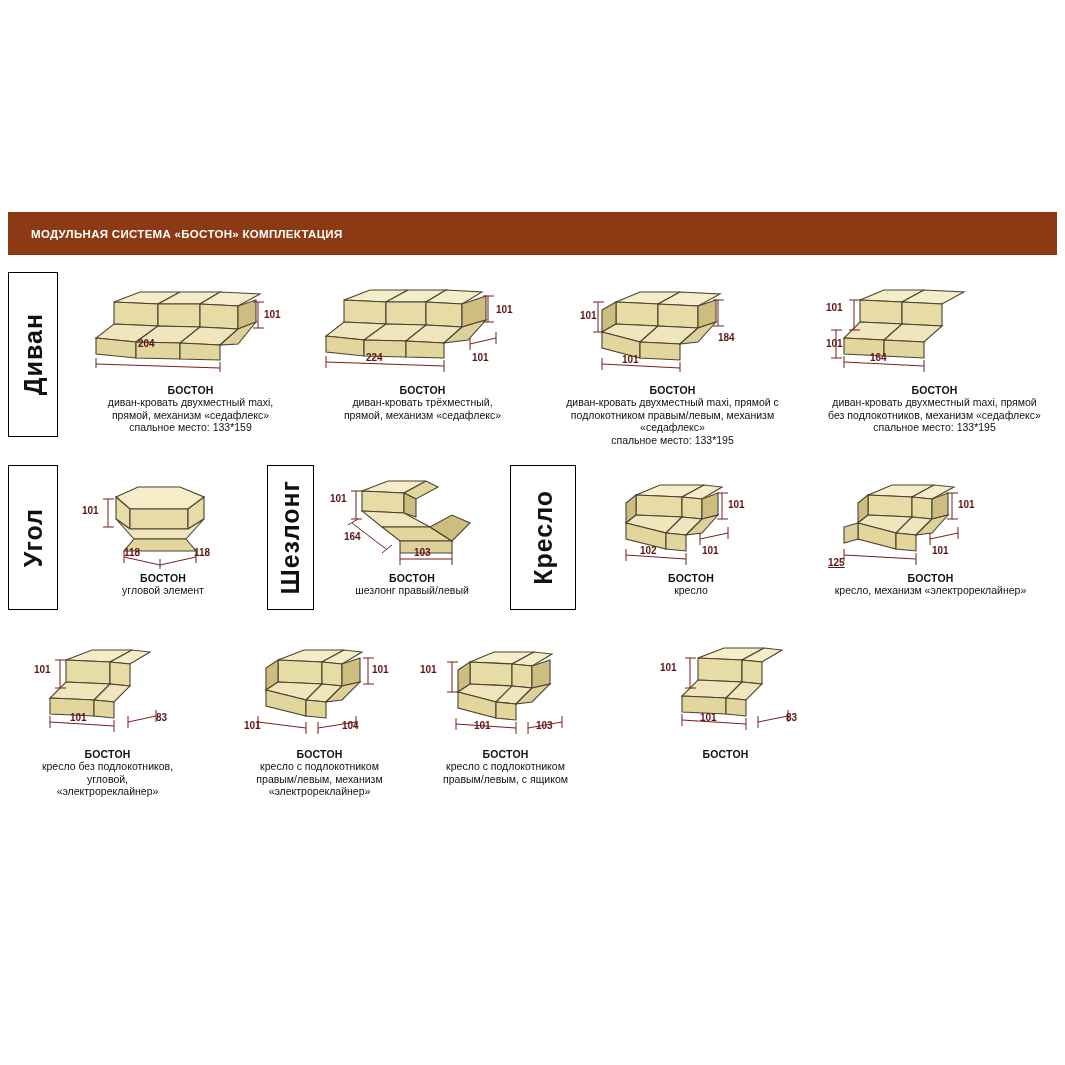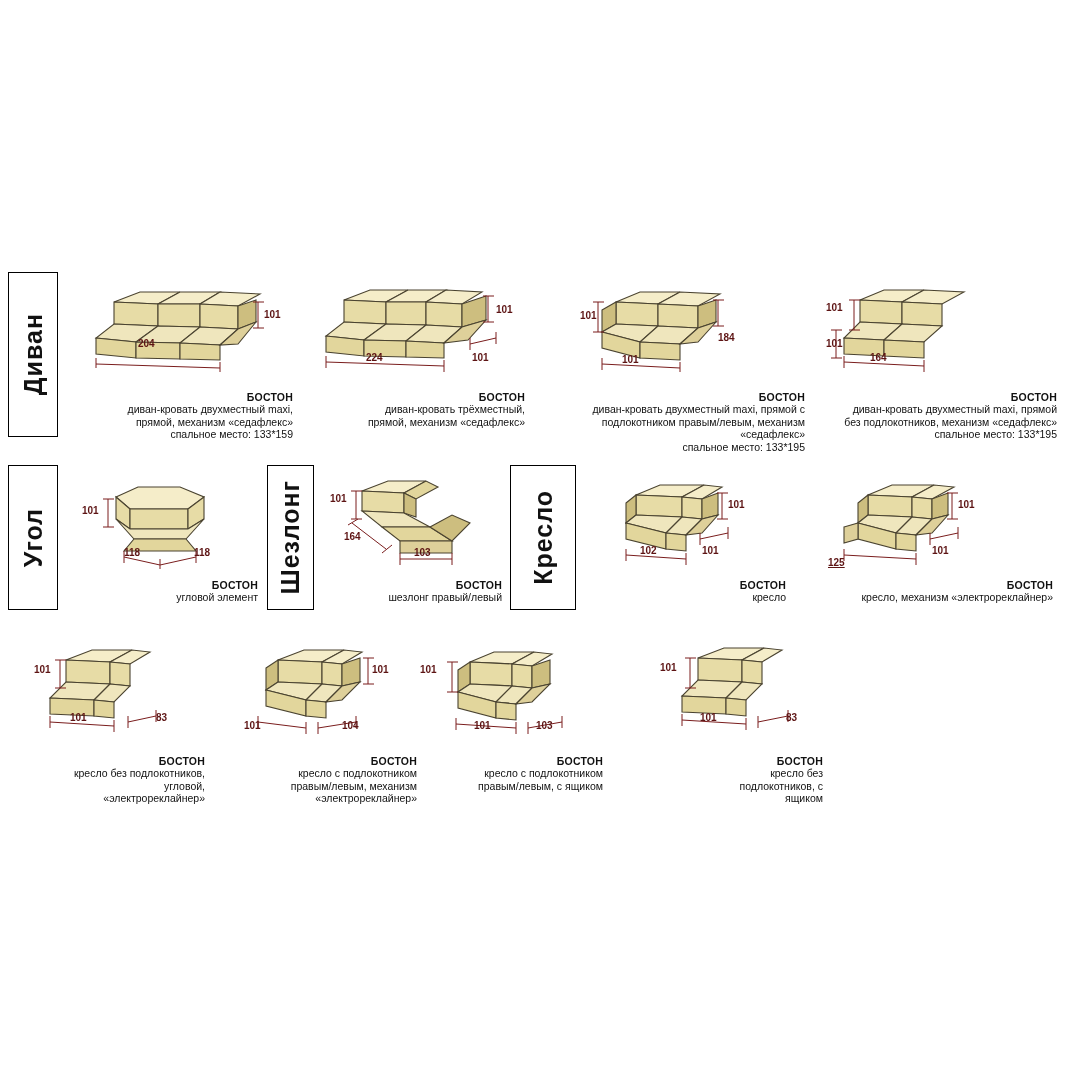--- a/index.html
+++ b/index.html
@@ -56,44 +56,47 @@
 
   
   .cell {
     position: absolute;
   }
   .thumb {
     position: relative;
     width: 100%;
   }
   .caption {
-    text-align: right;
+    text-align: center;
     font-size: 10.5px;
     line-height: 1.18;
     color: #111111;
-    margin-top: 9px;
+    margin-top: 2px;
   }
   .caption .name { font-weight: bold; letter-spacing: 0.2px; }
   .caption .desc { font-weight: normal; }
 
   
   .dim {
     position: absolute;
     font-size: 10px;
     font-weight: bold;
     color: #5d1414;
     white-space: nowrap;
   }
   svg { display: block; overflow: visible; }
 </style>
 </head>
 <body>
 
 <div class="page">
 
+  <div class="header-bar">
+    <div class="title">МОДУЛЬНАЯ СИСТЕМА «БОСТОН» КОМПЛЕКТАЦИЯ</div>
+  </div>
 
   <div class="cat-box" id="cat-divan">
     <span>Диван</span>
   </div>
   <div class="cat-box" id="cat-ugol">
     <span>Угол</span>
   </div>
   <div class="cat-box" id="cat-shez">
     <span>Шезлонг</span>
   </div>
@@ -544,19 +547,16 @@
           <path d="M130,80 L130,92"></path>
             <path d="M160,74 L160,86"></path>
         </g>
       </svg>
       <div class="dim" style="left:32px; top:26px;">101</div>
       <div class="dim" style="left:72px; top:76px;">101</div>
       <div class="dim" style="left:158px; top:76px;">83</div>
     </div>
     <div class="caption">
       <div class="name">БОСТОН</div>
-      <div class="desc" style="white-space:pre-line;">кресло без
-подлокотников, с
-ящиком</div>
     </div>
   </div>
 
 </div>
 
 </body></html>

